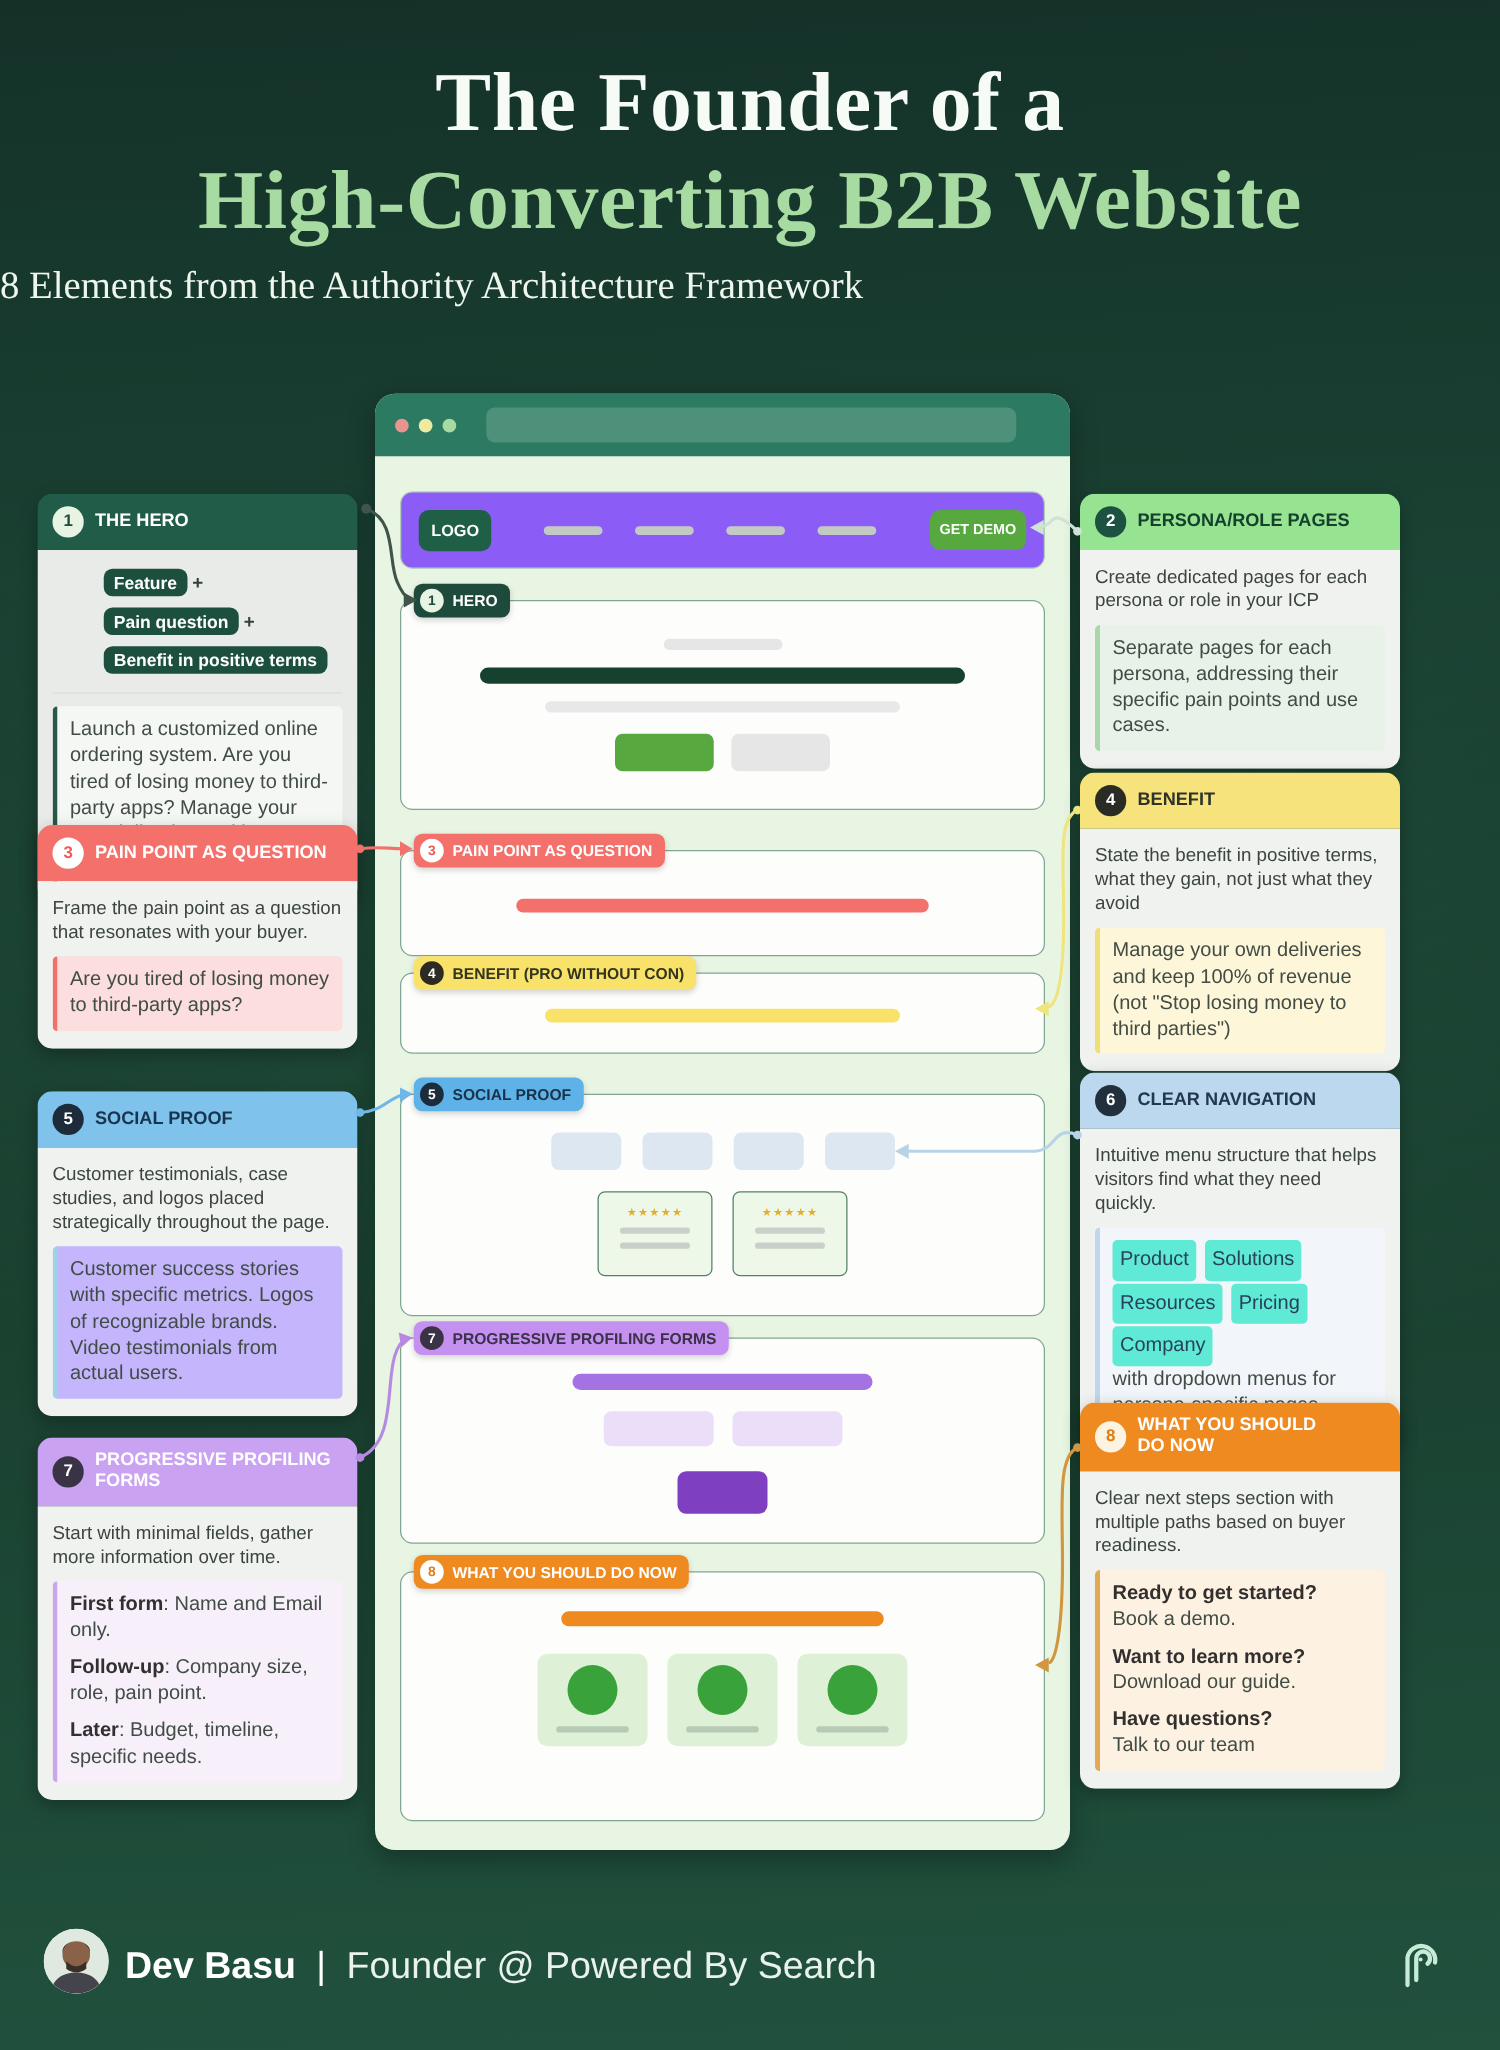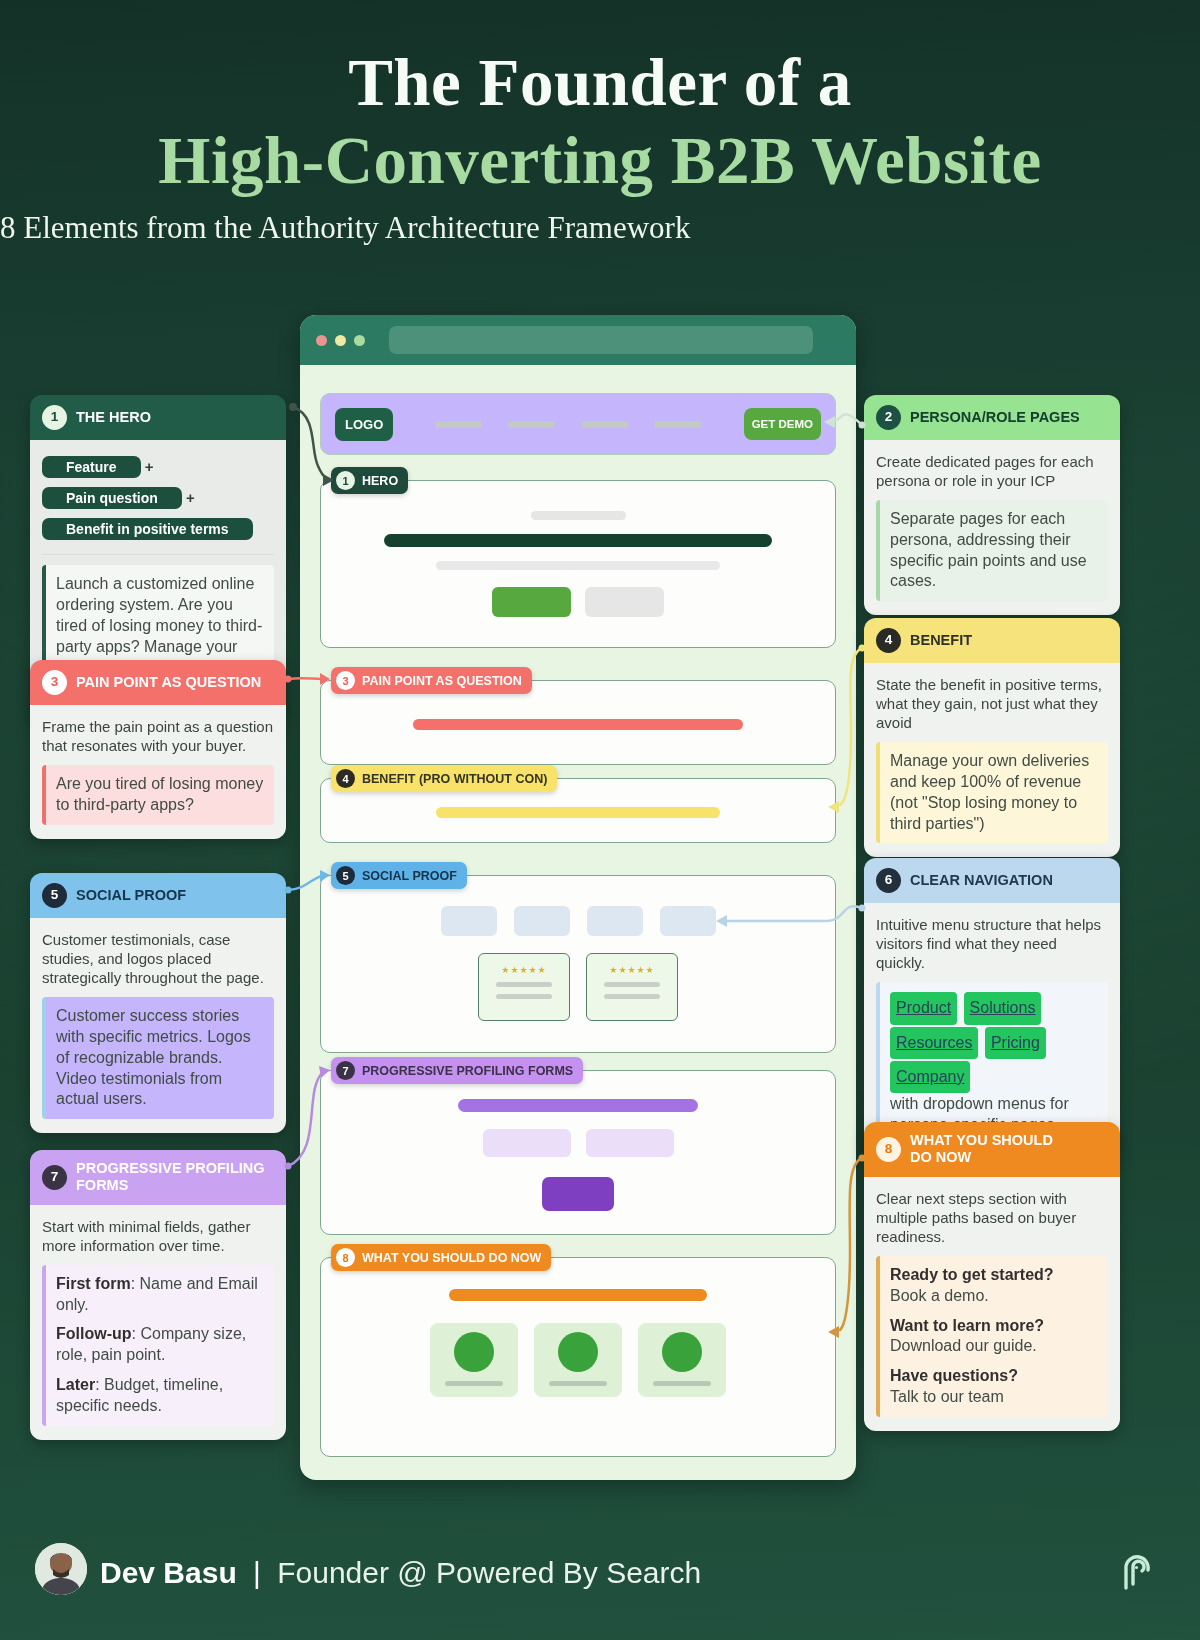--- a/index.html
+++ b/index.html
@@ -25,28 +25,28 @@
     box-shadow:0 5px 14px rgba(0,0,0,.28); }
   .hd { display:flex; align-items:center; gap:9px; padding:10px 12px;
     font-weight:bold; font-size:14.5px; line-height:1.2; }
   .badge { width:25px; height:25px; border-radius:50%; flex:0 0 25px;
     display:flex; align-items:center; justify-content:center; font-weight:bold; font-size:13.5px; }
   .bd { background:#f0f2f0; padding:12px 12px 14px; font-size:15px; line-height:1.27; color:#3b453e; }
   .quote { margin-top:10px; border-left:4px solid; border-radius:4px;
     padding:9px 10px; font-size:16px; line-height:1.3; color:#414c44; }
   .tagrow { line-height:2.05; }
   .tag { background:#1c4f3e; color:#ffffff; font-weight:bold; font-size:14px;
-    padding:3px 24px; border-radius:7px; white-space:nowrap; }
+    padding:3px 8px; border-radius:7px; white-space:nowrap;margin-left:41px; }
   .plus { color:#33403a; font-weight:bold; }
   .divider { height:1px; background:#d9ded9; margin:10px 0 0; }
   .qline { margin-top:9px; }
   .qline:first-child { margin-top:0; }
   .qlabel { font-weight:bold; color:#31302f; }
-  .pill-nav { background:#22c55e; color:#29415a; padding:1px 6px; border-radius:4px;
-    line-height:1.9; display:inline-block; margin:1px 2px 1px 0;text-decoration:underline; }
+  .pill-nav { background:#5eead4; color:#29415a; padding:1px 6px; border-radius:4px;
+    line-height:1.9; display:inline-block; margin:1px 2px 1px 0; }
 
   
   .hd-green  { background:#215c49; color:#fff; } .hd-green .badge  { background:#e7f3e3; color:#1d4a3a; }
   .hd-red    { background:#f4716b; color:#fff; } .hd-red .badge    { background:#fff; color:#ee5a54; }
   .hd-blue   { background:#7fc3ec; color:#17354c; } .hd-blue .badge   { background:#1d2b3a; color:#fff; }
   .hd-purple { background:#c9a2f2; color:#fff; } .hd-purple .badge { background:#393345; color:#fff; }
   .hd-ltgreen{ background:#96e392; color:#14402c; } .hd-ltgreen .badge{ background:#1d5242; color:#fff; }
   .hd-yellow { background:#f7e37c; color:#2e3229; } .hd-yellow .badge { background:#2b2b26; color:#fff; }
   .hd-ltblue { background:#bcd8ee; color:#22384e; } .hd-ltblue .badge { background:#222f3c; color:#fff; }
   .hd-orange { background:#ee8a1f; color:#fff; } .hd-orange .badge { background:#fdf3e3; color:#e07c10; }
@@ -63,21 +63,21 @@
   
   .browser { position:absolute; left:300px; top:315px; width:556px; height:1165px;
     border-radius:16px; background:#e9f5e3; box-shadow:0 8px 22px rgba(0,0,0,.32); }
   .browser-top { height:50px; background:#2c7a61; border-radius:16px 16px 0 0;
     display:flex; align-items:center; padding:0 16px; }
   .dot { width:11px; height:11px; border-radius:50%; margin-right:8px; }
   .dot-r { background:#e9948e; } .dot-y { background:#efeaa2; } .dot-g { background:#a8dba2; }
   .urlbar { margin-left:16px; height:28px; width:424px; background:#4d917a; border-radius:7px; }
 
   .nav-card { position:absolute; left:20px; top:78px; width:516px; height:62px;
-    background:#c4b5fd; border:1px solid #b2cfb6; border-radius:10px;
+    background:#8b5cf6; border:1px solid #b2cfb6; border-radius:10px;
     display:flex; align-items:center; padding:0 14px; }
   .logo-pill { background:#1e5f45; color:#fff; font-weight:bold; font-size:13px;
     padding:9px 10px; border-radius:8px; }
   .nav-lines { flex:1; display:flex; gap:26px; justify-content:center; }
   .nav-line { width:47px; height:7px; background:#c3cac3; border-radius:4px; }
   .cta-btn { background:#56a83f; color:#fff; font-weight:bold; font-size:11.5px;
     padding:10px 8px; border-radius:8px; white-space:nowrap; }
 
   .sec { position:absolute; left:20px; width:516px; background:#fdfefc;
     border:1.5px solid #7fa691; border-radius:10px; }

